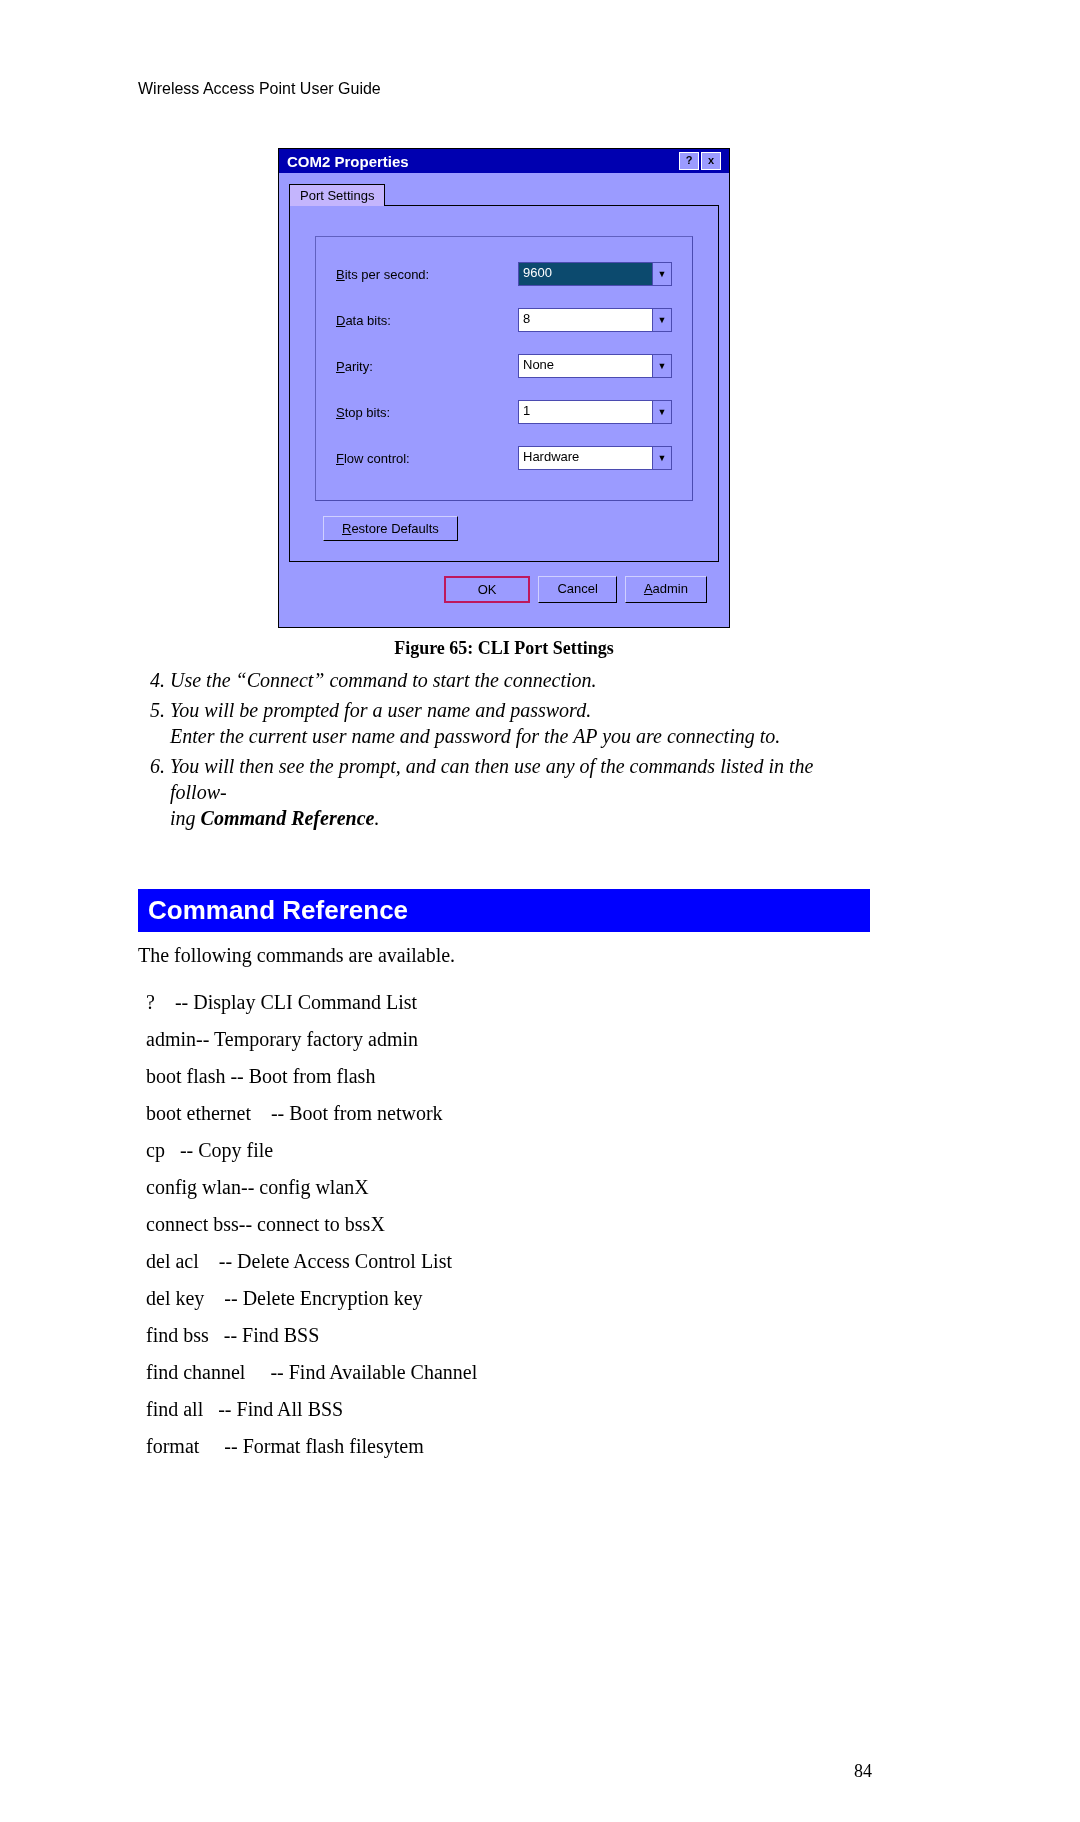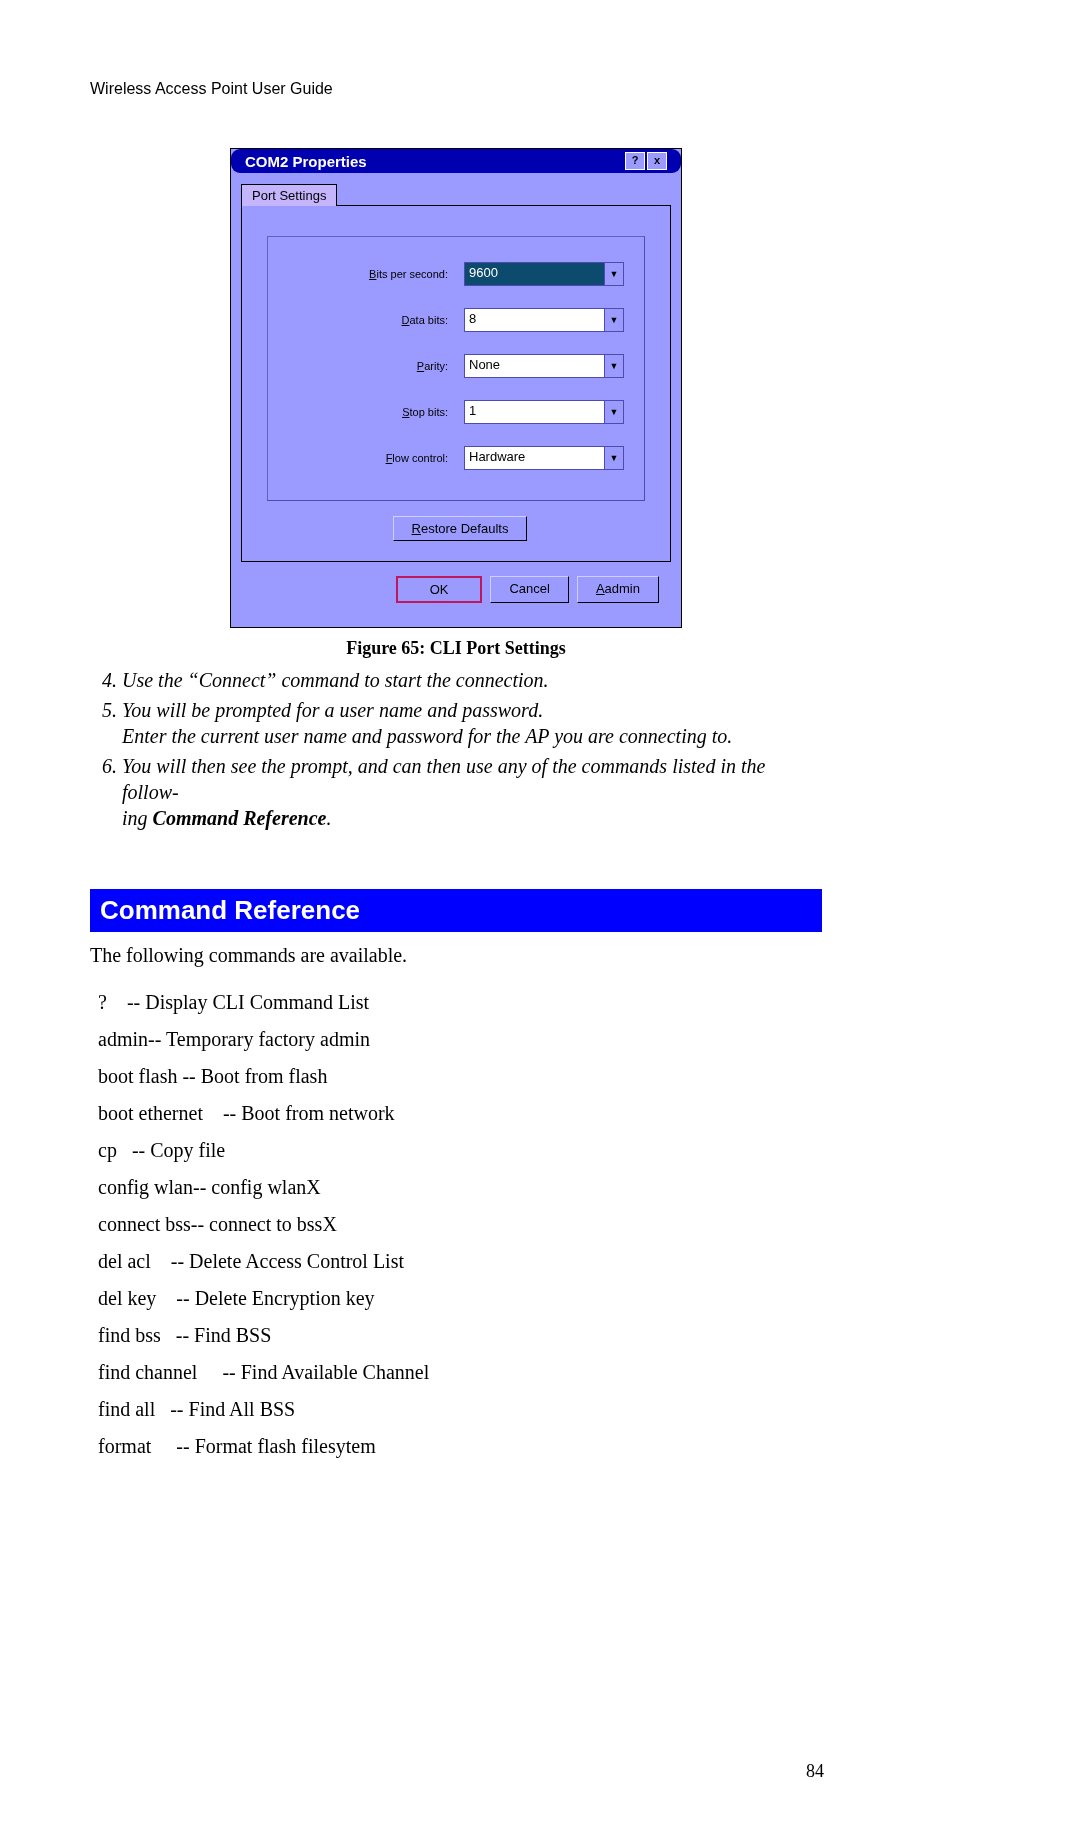--- a/index.html
+++ b/index.html
@@ -7,43 +7,43 @@
   padding: 0;
   font-family: 'Times New Roman', serif;
   background: #fff;
 }
 .page {
   width: 912px;
   height: 1822px;
   position: relative;
   box-sizing: border-box;
   padding: 80px 90px 60px 90px;
+  margin-left: 48px;
 }
 .header-text {
   font-family: Arial, sans-serif;
   font-size: 16px;
   margin-bottom: 50px;
 }
 .dialog {
   width: 450px;
   margin: 0 auto 10px auto;
   background: #9b9bff;
   border: 1px solid #000;
   font-family: Arial, sans-serif;
 }
 .titlebar {
   background: #0000b0;
   color: #fff;
   font-weight: bold;
   font-size: 15px;
-  padding: 3px 14px;
+  padding: 3px 8px;
   display: flex;
   align-items: center;
   justify-content: space-between;
-  border-radius: 9px;
 }
 .titlebar-btns {
   display: flex;
   gap: 2px;
 }
 .titlebar-btn {
   width: 18px;
   height: 16px;
   background: #9b9bff;
   border: 1px solid #fff;
@@ -78,23 +78,23 @@
   border-left: 1px solid #6060c0;
   padding: 25px 20px 30px 20px;
 }
 .form-row {
   display: flex;
   align-items: center;
   margin-bottom: 22px;
 }
 .form-label {
   width: 160px;
-  text-align: right;
-  padding-right: 16px;
-  font-size: 11px;
+  text-align: left;
+  padding-right: 22px;
+  font-size: 13px;
 }
 .form-label .u { text-decoration: underline; }
 .form-select {
   flex: 1;
   display: flex;
   border: 1px solid #4b4bb0;
   background: #fff;
   height: 22px;
 }
 .form-select.highlighted .sel-value {
@@ -110,21 +110,21 @@
   width: 18px;
   background: #9b9bff;
   border-left: 1px solid #4b4bb0;
   display: flex;
   align-items: center;
   justify-content: center;
   font-size: 9px;
 }
 .button-row {
   display: flex;
-  justify-content: center;
+  justify-content: flex-start;
   margin-top: 15px;
 }
 .win-button {
   background: #9b9bff;
   border: 1px solid #000;
   border-top-color: #d0d0ff;
   border-left-color: #d0d0ff;
   padding: 4px 18px;
   font-size: 13px;
   margin-left: 8px;

